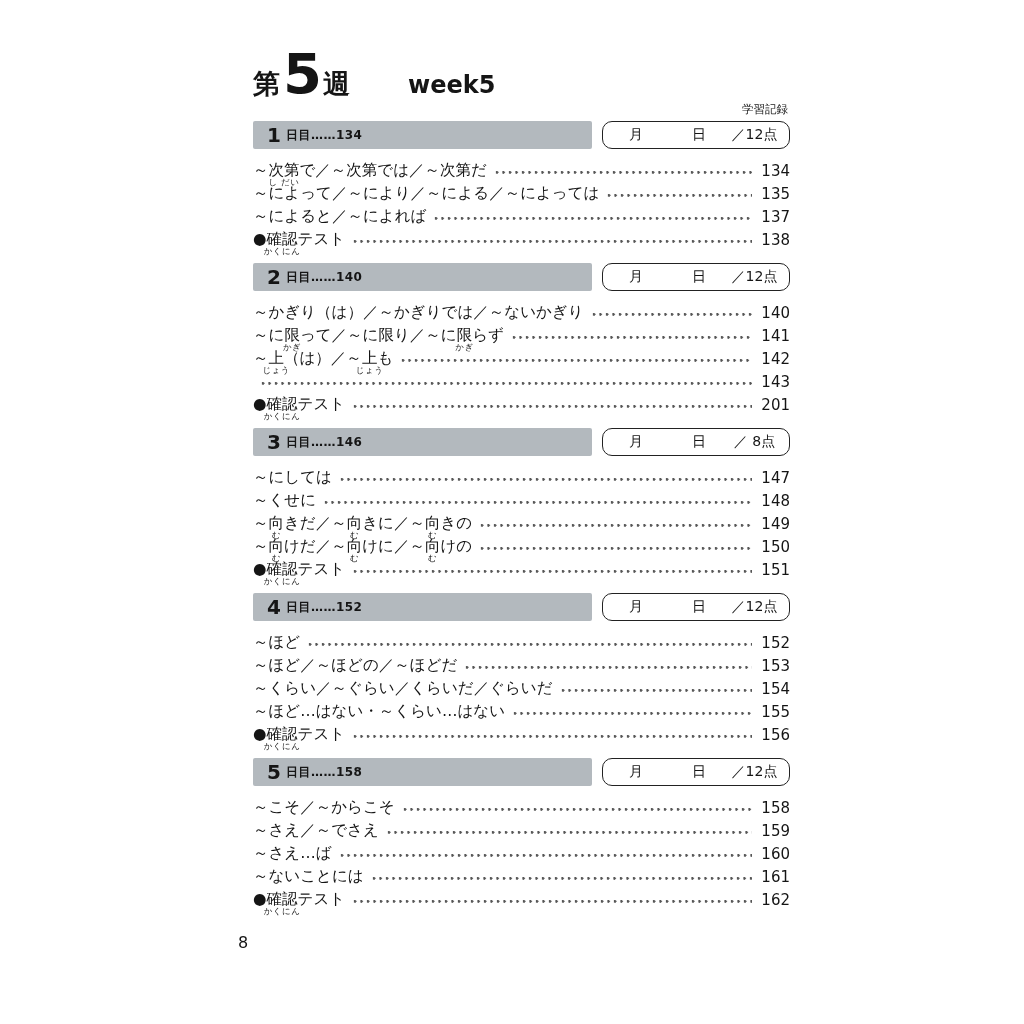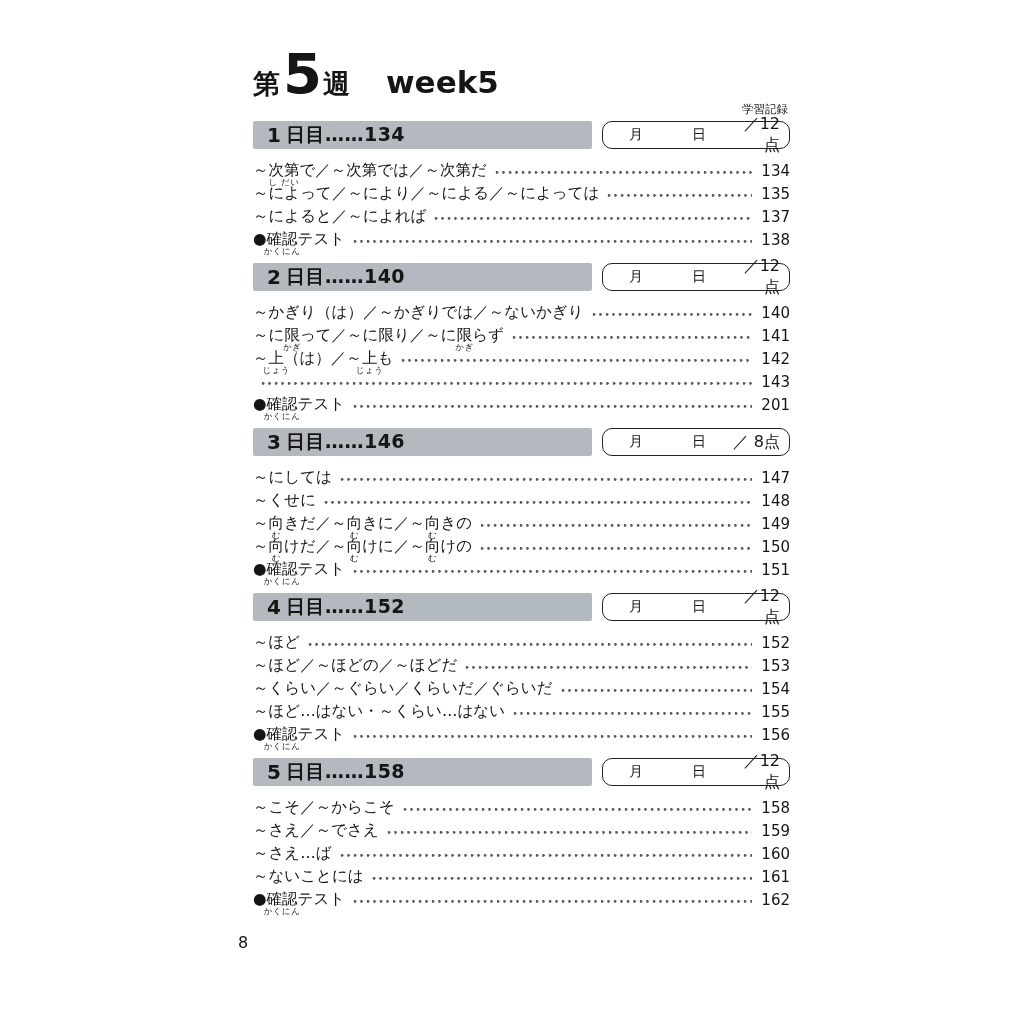--- a/index.html
+++ b/index.html
@@ -10,40 +10,40 @@
     color:#151515;
   }
   .page { position:relative; width:1024px; height:1024px; overflow:hidden; background:#fff; }
   .content { position:absolute; left:253px; top:46px; width:537px; }
 
   
   .title-row { display:flex; align-items:baseline; height:52px; }
   .t-dai { font-size:27px; font-weight:bold; }
   .t-num { font-size:56px; font-weight:bold; line-height:1; margin:0 3px; letter-spacing:-2px; }
   .t-shu { font-size:27px; font-weight:bold; }
-  .t-week { font-size:31px; font-weight:bold; margin-left:36px; }
+  .t-week { font-size:24px; font-weight:bold; margin-left:58px; }
 
   .record-label { text-align:right; font-size:11.5px; margin:4px 2px 4px 0; color:#222; }
 
   
   .day-section { margin-bottom:12px; }
   .sec-header { display:flex; align-items:stretch; gap:10px; height:28px; }
   .bar {
     flex:1; background:#b3b9be; display:flex; align-items:center;
     padding-left:14px; border-radius:2px;
   }
   .day-num { font-size:20px; font-weight:bold; }
-  .day-rest { font-size:19px; font-weight:bold; margin-left:5px; letter-spacing:0.5px; }
+  .day-rest { font-size:12px; font-weight:bold; margin-left:5px; letter-spacing:0.5px; }
   .record-box {
     width:188px; border:1.5px solid #222; border-radius:10px;
     display:flex; align-items:center; font-size:14px; background:#fff;
   }
   .rb-month { flex:1.1; text-align:center; font-weight:500; }
   .rb-day { flex:1; text-align:center; font-weight:500; }
-  .rb-score { width:60px; text-align:right; padding-right:9px; font-size:16px; }
+  .rb-score { width:60px; text-align:center; padding-right:9px; font-size:14px; }
 
   
   .items { list-style:none; margin:10px 0 0 0; padding:0; }
   .item { display:flex; align-items:center; height:23px; font-size:15.5px; }
   .txt { white-space:nowrap; }
   .seg { position:relative; display:inline-block; }
   .furi {
     position:absolute; top:100%; left:50%; transform:translate(-50%,-4px);
     font-size:8.5px; color:#222; white-space:nowrap; letter-spacing:0.5px;
   }

